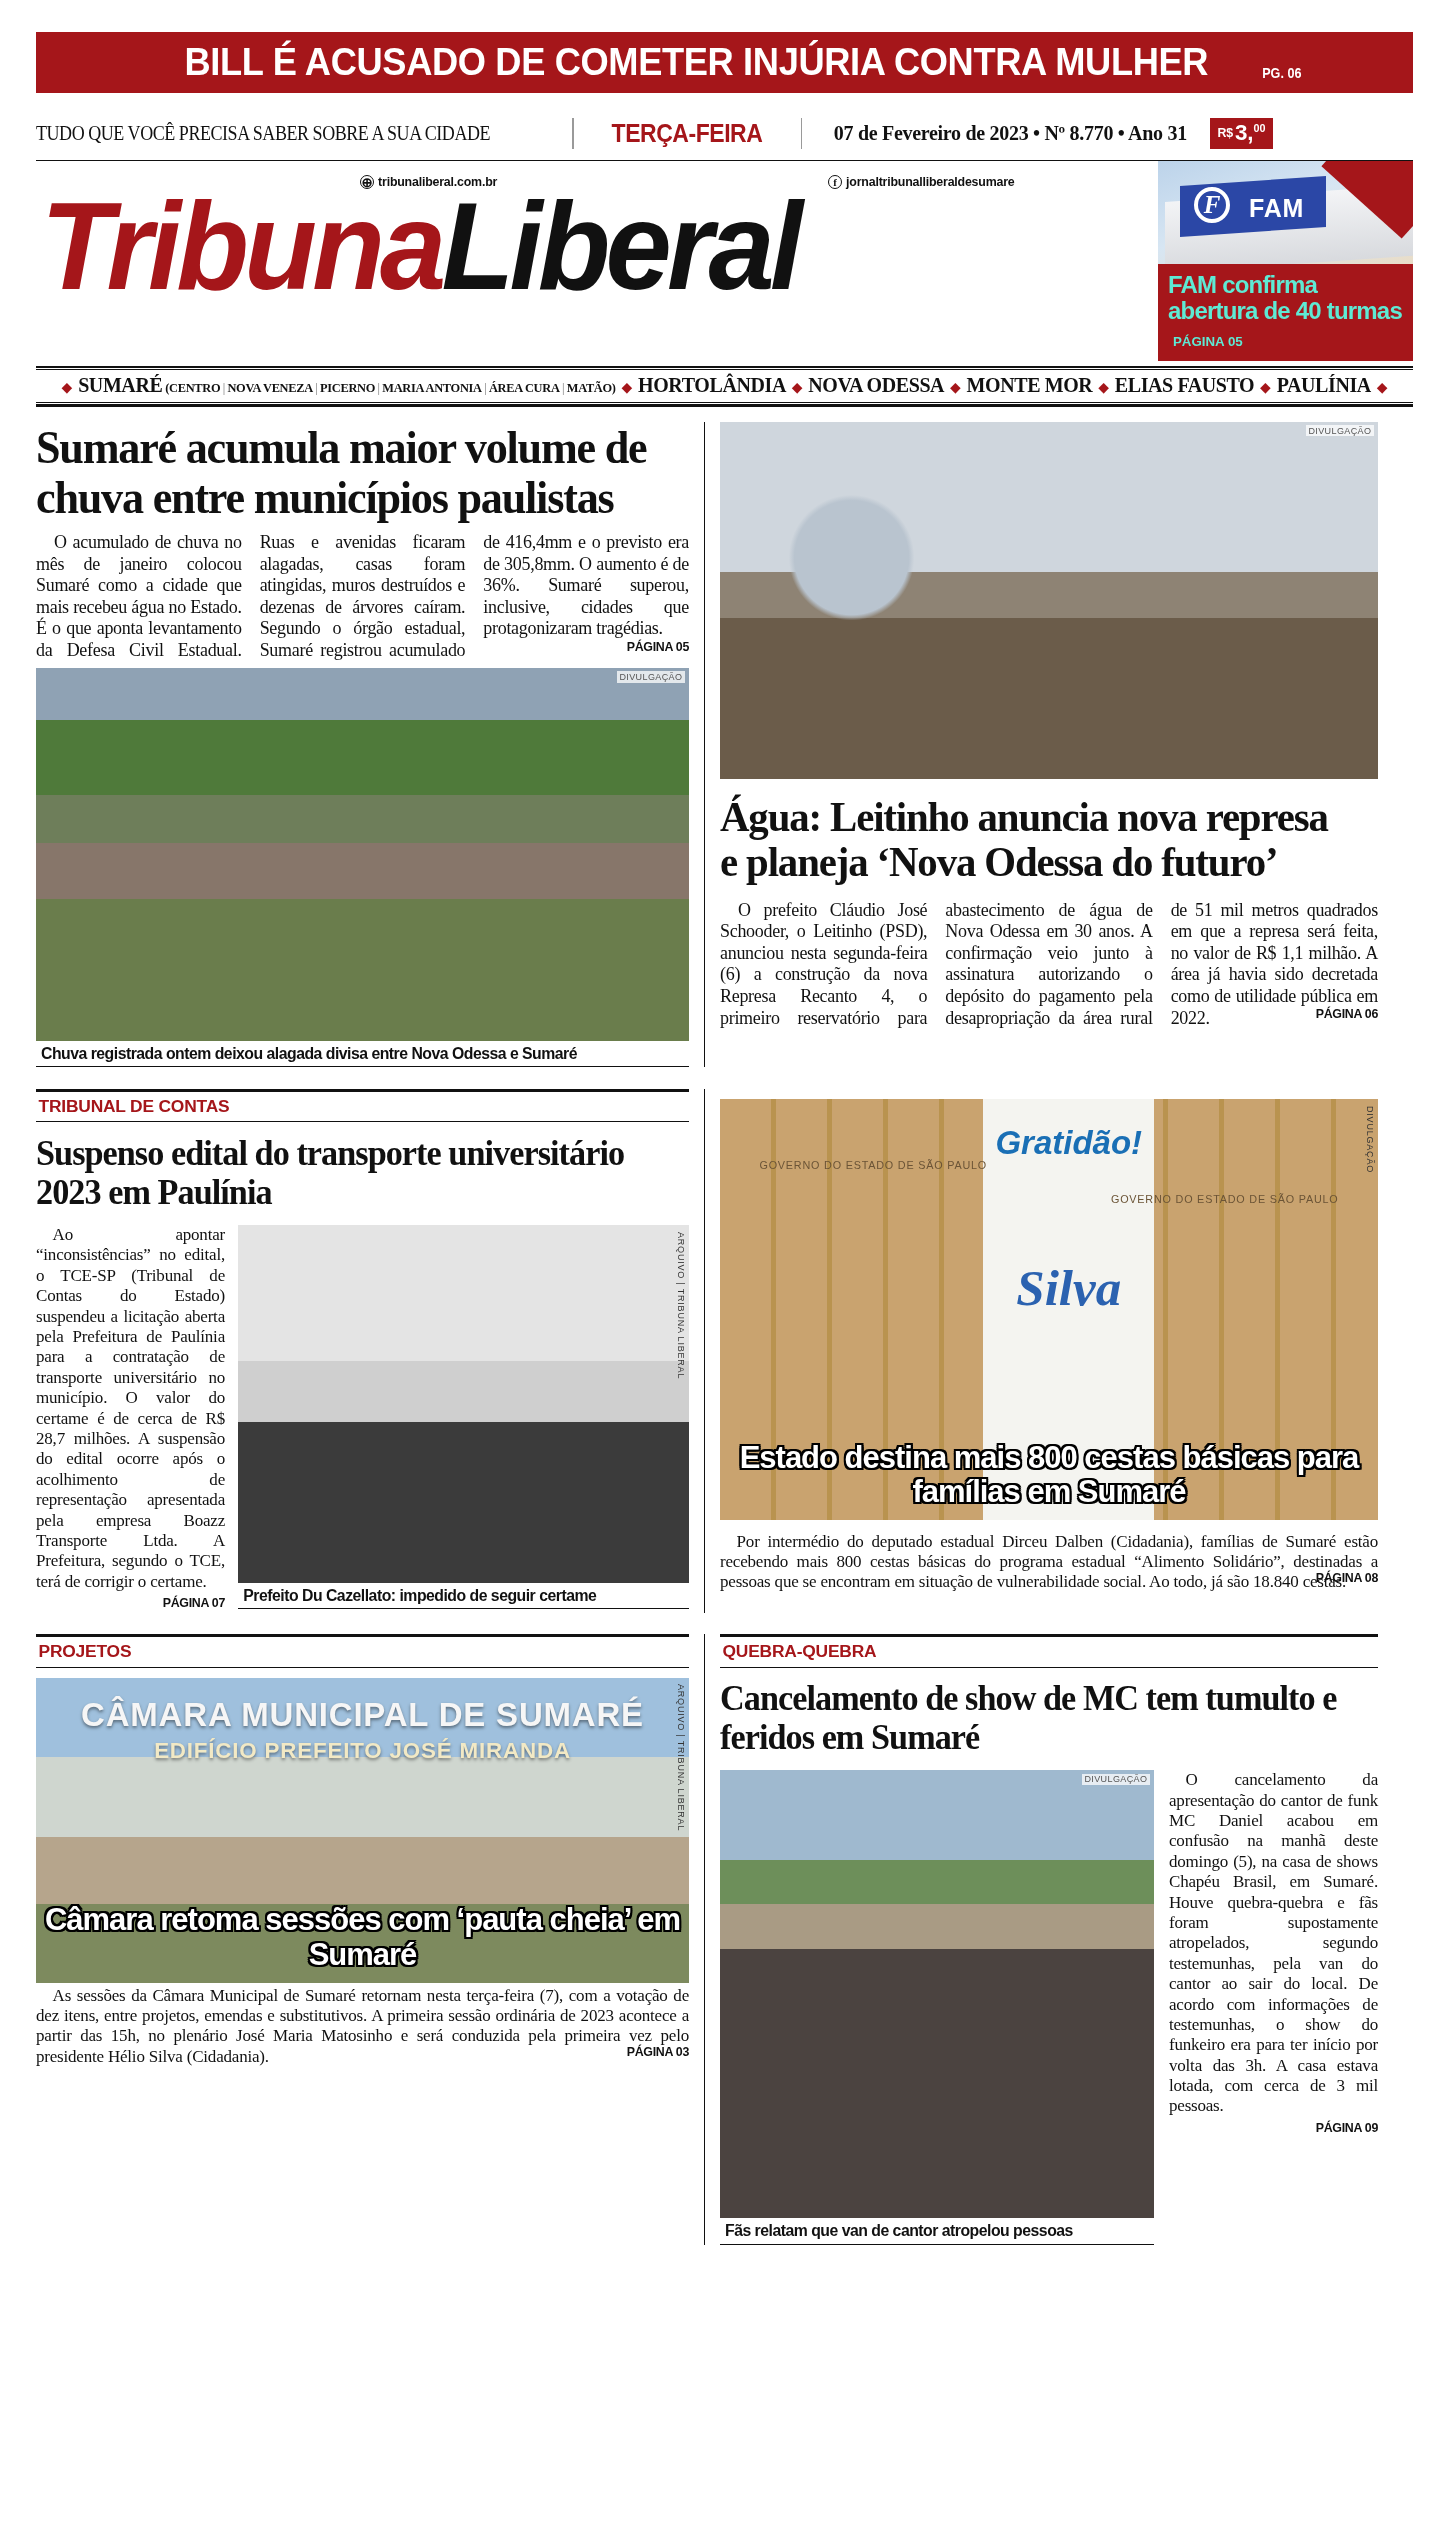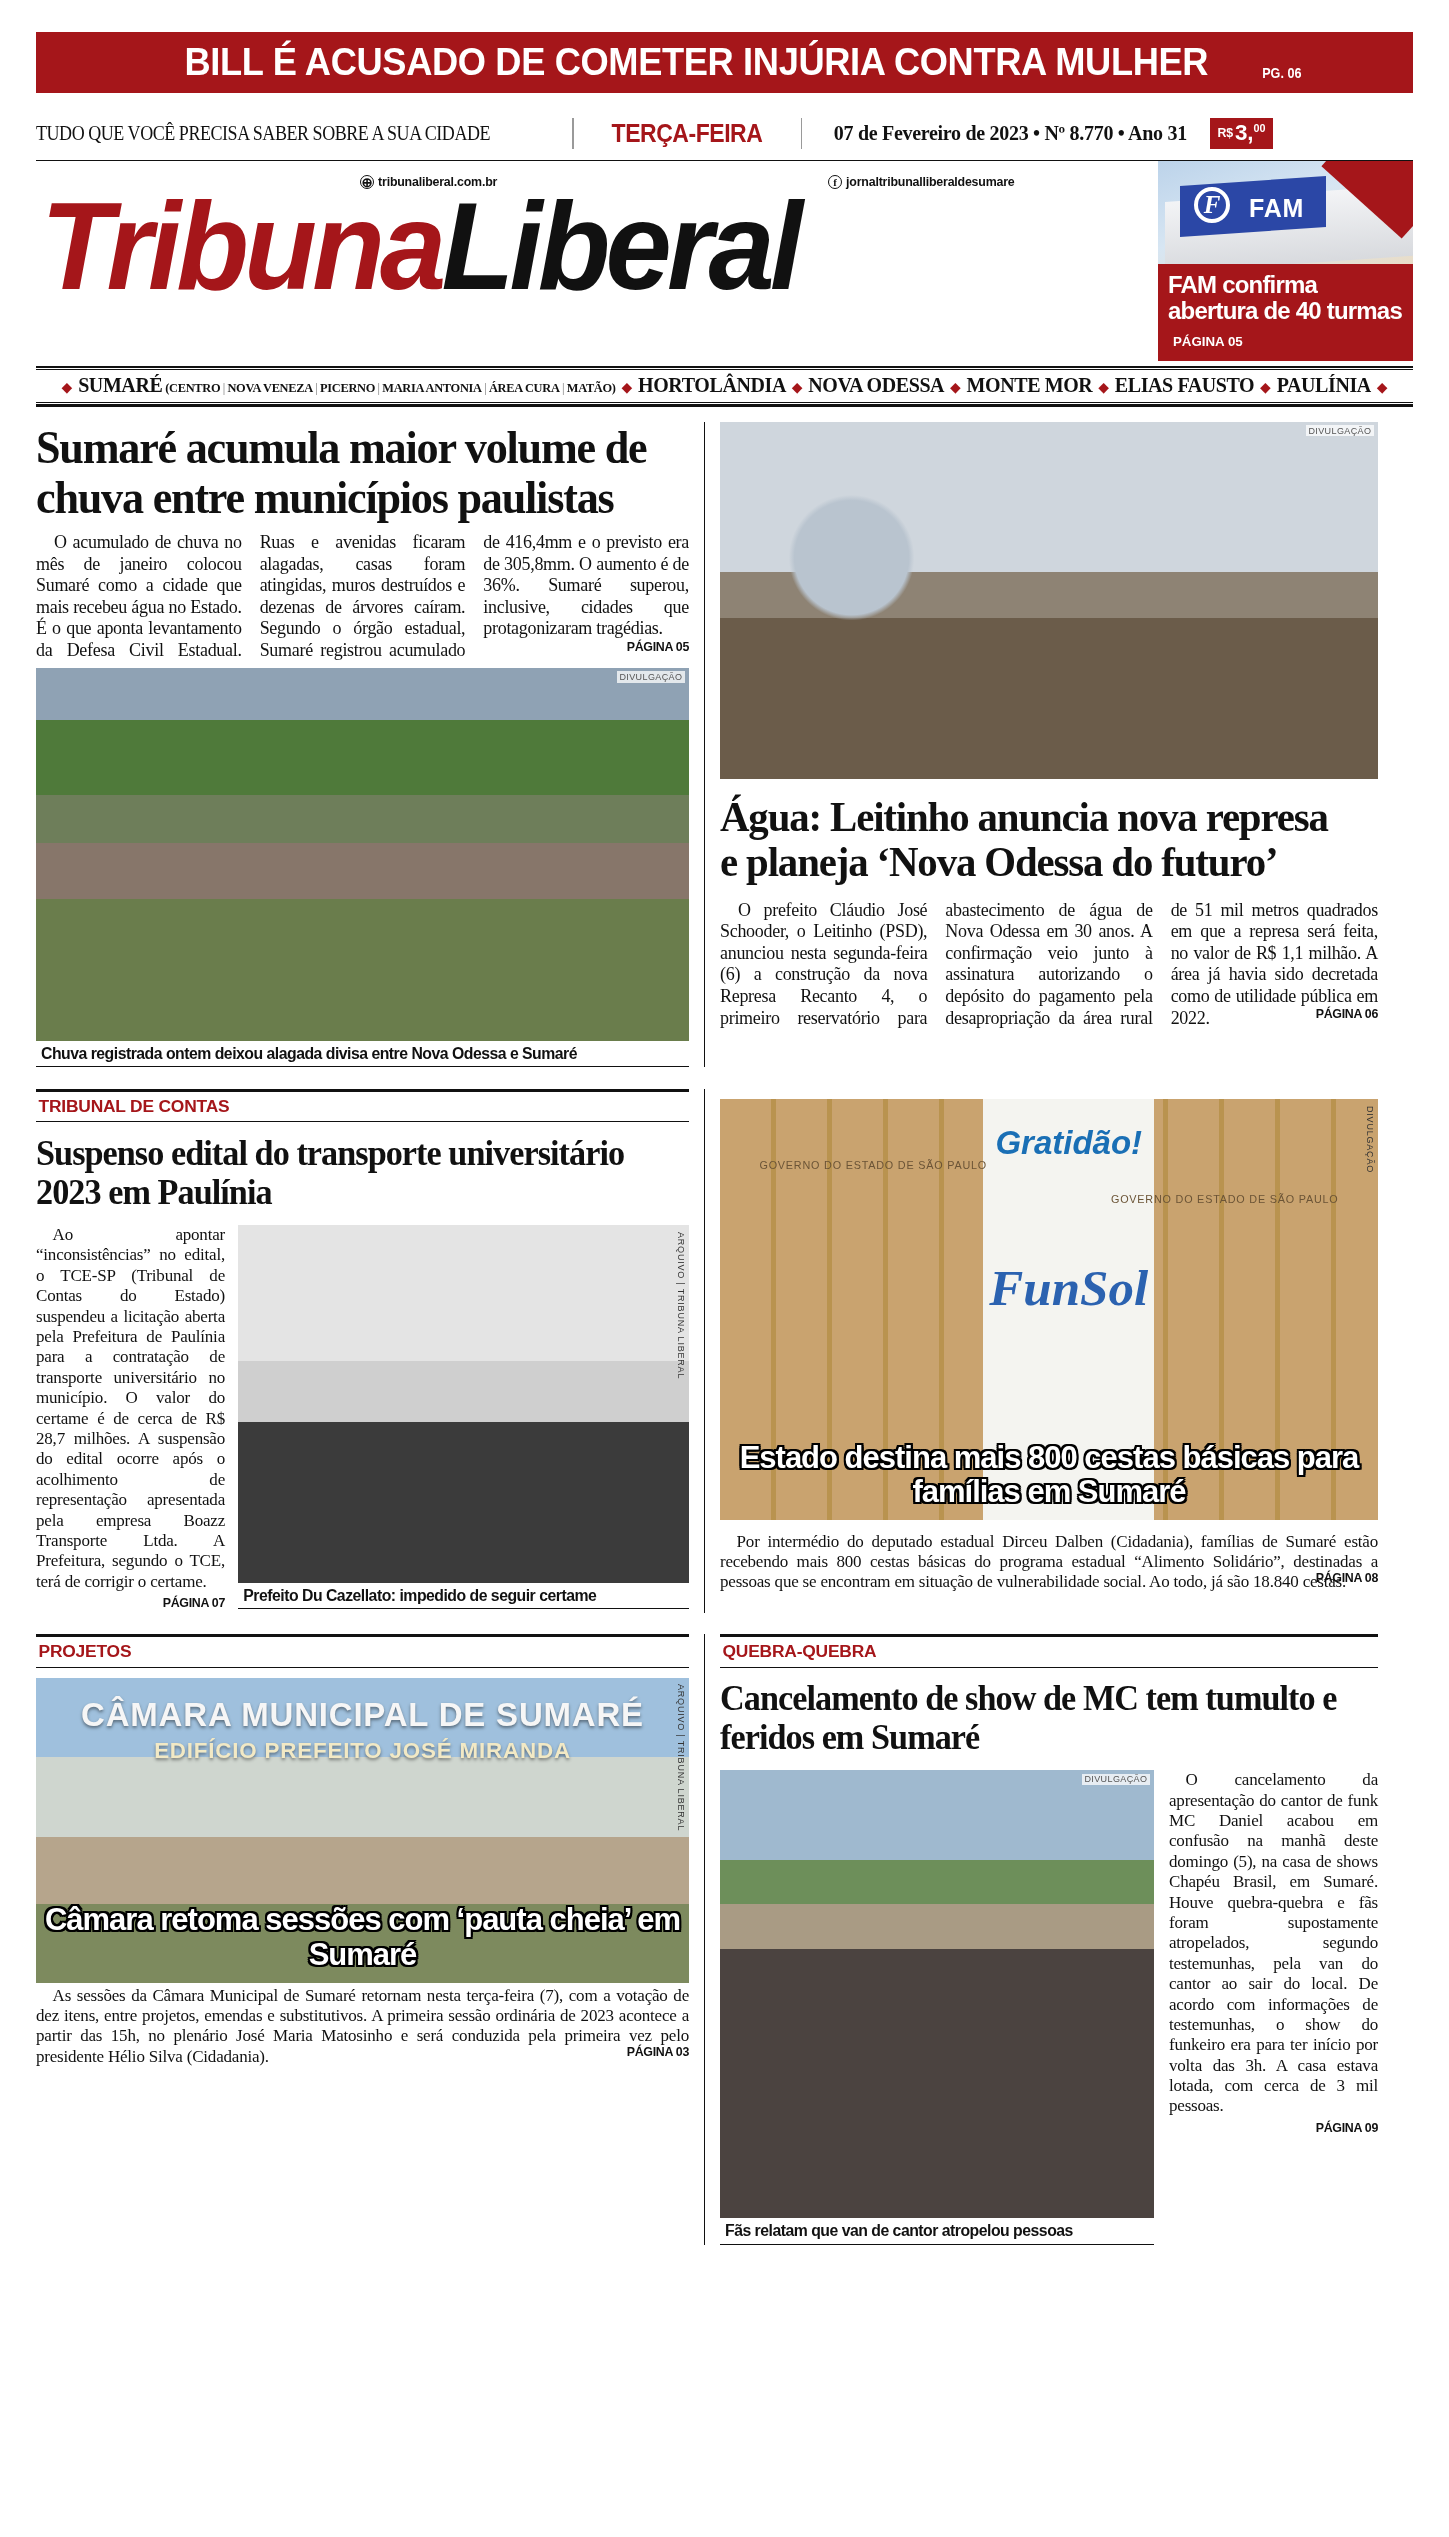--- a/index.html
+++ b/index.html
@@ -167,21 +167,21 @@
   .fam-photo .famtxt {
     position:absolute; left:91px; top:33px; color:#fff; font-family:"Liberation Sans",sans-serif;
     font-weight:700; font-size:25px; letter-spacing:0.8px;
   }
   .fam-photo .redcorner {
     position:absolute; right:-33px; top:-38px; width:108px; height:91px;
     background:#A5161A; transform: rotate(42deg);
   }
   .fam-text {
     background: #A5161A;
-    color: #ffffff;
+    color: #5eead4;
     flex: 1 1 auto;
     padding: 8.3px 10px 10px 10px;
     font-family: "Liberation Sans", sans-serif;
     font-weight: 700;
     font-size: 24px;
     line-height: 1.1;
     letter-spacing: -0.8px;
     transform-origin: left top;
   }
   .fam-text .pag {
@@ -480,21 +480,21 @@
         </div>
       </div>
     </div>
 
     <div class="col-right">
 
       <div class="photo img-boxes" style="height:421px; margin-top:10px;">
         <span class="credit-v">DIVULGAÇÃO</span>
         <div style="position:absolute; left:40%; top:0; width:26%; height:100%; background:#f4f4f0;">
           <div style="position:absolute;top:6%;left:0;right:0;text-align:center;color:#1a6fb5;font-family:'Liberation Sans',sans-serif;font-weight:700;font-size:33px;font-style:italic;">Gratidão!</div>
-          <div style="position:absolute;top:38%;left:0;right:0;text-align:center;color:#2b62b0;font-family:'Liberation Serif',serif;font-weight:700;font-size:51px;font-style:italic;">FunSol</div>
+          <div style="position:absolute;top:38%;left:0;right:0;text-align:center;color:#2b62b0;font-family:'Liberation Serif',serif;font-weight:700;font-size:51px;font-style:italic;">Silva</div>
         </div>
         <div style="position:absolute; left:6%; top:14%; color:#6b5436; font-family:'Liberation Sans',sans-serif; font-size:10.8px; letter-spacing:0.8px; text-align:center; line-height:1.3;">GOVERNO DO ESTADO DE SÃO PAULO</div>
         <div style="position:absolute; right:6%; top:22%; color:#6b5436; font-family:'Liberation Sans',sans-serif; font-size:10.8px; letter-spacing:0.8px; text-align:center; line-height:1.3;">GOVERNO DO ESTADO DE SÃO PAULO</div>
         <div class="overlay-cap">Estado destina mais 800 cestas básicas para famílias em Sumaré</div>
       </div>
 
       <div class="cols1" style="margin-top:11.6px;">
         <p>Por intermédio do deputado estadual Dirceu Dalben (Cidadania), famílias de Sumaré estão recebendo mais 800 cestas básicas do programa estadual “Alimento Solidário”, destinadas a pessoas que se encontram em situação de vulnerabilidade social. Ao todo, já são 18.840 cestas.</p>
       </div>
       <div style="text-align:right; margin-top:-23px;">

